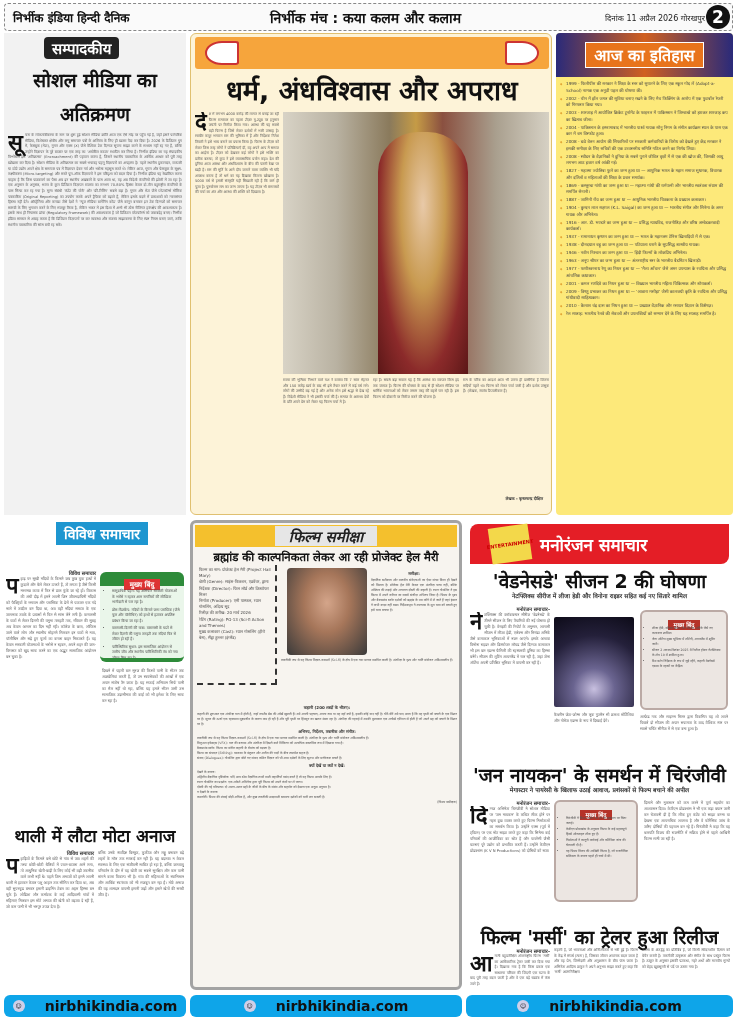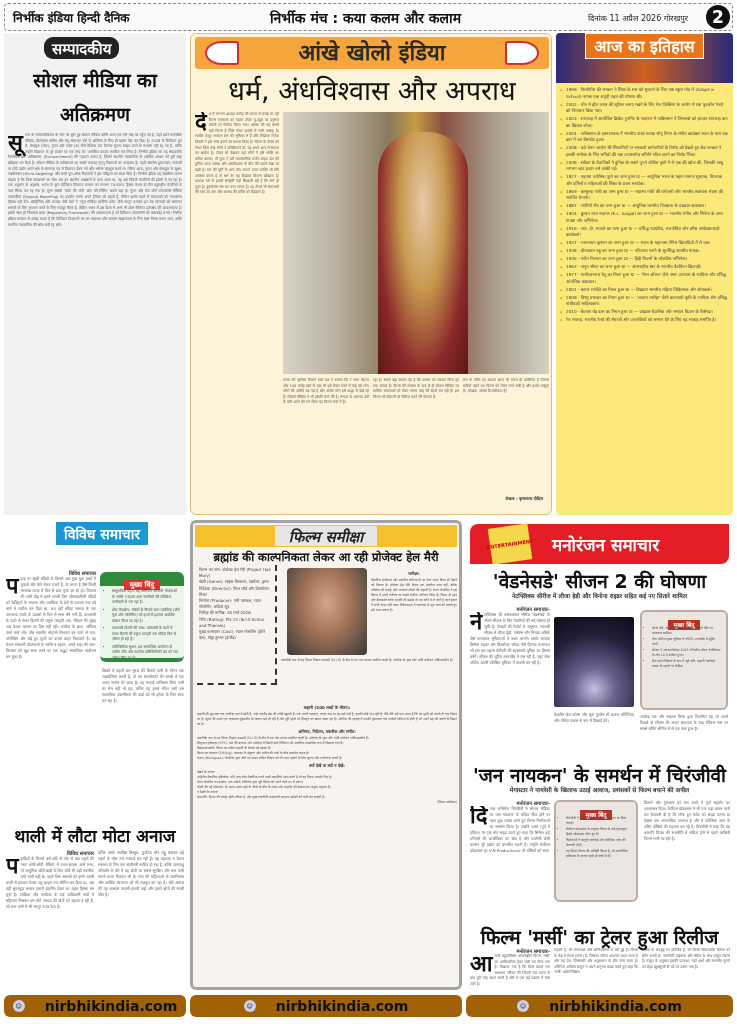--- a/index.html
+++ b/index.html
@@ -4,43 +4,43 @@
 <style>
 *{box-sizing:border-box;margin:0;padding:0}
 body{width:737px;height:1024px;overflow:hidden;background:#fff;font-family:"DejaVu Sans",sans-serif;color:#222;position:relative}
 .abs{position:absolute}
 .small{font-size:3.6px;line-height:5.6px;color:#555;text-align:justify;overflow:hidden}
 .tiny{font-size:3.2px;line-height:5px;color:#555;text-align:justify;overflow:hidden}
 
 #hdr{left:4px;top:3px;width:729px;height:28px;border:1px dashed #888;border-radius:4px;background:#fafafa;display:flex;align-items:center}
 #hdr .left{width:150px;font-weight:bold;font-size:12px;padding-left:8px;color:#111}
 #hdr .mid{flex:1;text-align:center;font-weight:bold;font-size:14px;color:#111}
-#hdr .date{font-size:8px;width:130px;text-align:right;padding-right:18px;color:#222}
+#hdr .date{font-size:8px;width:130px;text-align:right;padding-right:1px;color:#222}
 #hdr .pg{width:24px;height:24px;border-radius:50%;background:#111;color:#fff;font-weight:bold;font-size:17px;display:flex;align-items:center;justify-content:center;margin-right:2px}
 
 #edit{left:4px;top:33px;width:182px;height:482px;background:#f2f2f2}
-.ribbon{display:inline-block;background:#222;color:#fff;font-weight:bold;border-radius:9px;padding:1px 8px}
+.ribbon{display:inline-block;background:#222;color:#fff;font-weight:bold;border-radius:4px;padding:1px 8px}
 #edit .rb{position:absolute;left:40px;top:4px;font-size:15px}
 #edit h1{position:absolute;left:0;top:30px;width:182px;text-align:center;font-size:19px;line-height:34px;color:#111;font-weight:900}
 #edit .body{position:absolute;left:4px;top:100px;width:174px;height:375px}
 .drop{float:left;font-size:22px;line-height:20px;font-weight:bold;color:#111;margin-right:2px}
 
 #akh{left:190px;top:33px;width:362px;height:482px;background:#fdf3d8;border:1px solid #e0c070;border-radius:6px}
 #akh .banner{position:absolute;left:4px;top:3px;width:354px;height:32px;background:#f6a53c;border-radius:3px;text-align:center;font-size:22px;font-weight:900;color:#2a2a2a;line-height:32px}
 .mega{position:absolute;top:4px;width:34px;height:24px;background:#fff;border-radius:50% 10% 10% 50%;border:2px solid #c33}
-#akh h1{position:absolute;left:0;top:40px;width:362px;text-align:center;font-size:27px;font-weight:400;color:#111;line-height:34px}
+#akh h1{position:absolute;left:0;top:40px;width:362px;text-align:center;font-size:27px;font-weight:700;color:#111;line-height:34px}
 #akh .c1{position:absolute;left:4px;top:78px;width:84px;height:395px}
 #akh .photo{position:absolute;left:92px;top:78px;width:266px;height:262px;background:linear-gradient(90deg,#d8d3c6 0%,#b9b2a2 20%,#8a7a5c 40%,#c59b46 50%,#8a5040 60%,#a99f8e 80%,#d6d1c4 100%)}
 #akh .photo .fig{position:absolute;left:95px;top:20px;width:90px;height:242px;background:radial-gradient(ellipse at 50% 30%,#e8c9a8 0%,#c89a50 35%,#8b2a2a 70%,#5b1717 100%);border-radius:40px 40px 0 0}
 #akh .cols{position:absolute;left:92px;top:344px;width:266px;height:130px;display:flex;gap:4px}
 #akh .cols div{flex:1}
 #akh .author{position:absolute;right:8px;top:462px;font-size:4px;font-weight:bold;color:#333}
 
 #iti{left:556px;top:33px;width:177px;height:482px;background:#fde97a;border-radius:4px;overflow:hidden}
-#iti .banner{height:50px;background:linear-gradient(90deg,#2a2a7a,#d06020,#2a2a7a);display:flex;align-items:flex-start;justify-content:center}
+#iti .banner{height:44px;background:linear-gradient(90deg,#2a2a7a,#d06020,#2a2a7a);display:flex;align-items:center;justify-content:center}
 #iti .banner span{background:#e8741c;color:#fff;font-weight:900;font-size:16px;padding:1px 8px;border:1px solid #fff}
 #iti ul{list-style:none;padding:4px 5px 0 4px}
 #iti li{font-size:4.2px;line-height:6.5px;color:#444;padding-left:6px;position:relative;margin-bottom:1.5px}
 #iti li:before{content:"◆";position:absolute;left:0;color:#e2a030;font-size:3px}
 
 #viv{left:4px;top:520px;width:182px;height:470px;background:#fff}
 #viv .rb{position:absolute;left:52px;top:2px;background:#1e96d0;color:#fff;font-weight:900;font-size:14px;padding:2px 8px}
 #viv h2{position:absolute;left:0;width:182px;text-align:center;font-weight:900;color:#111}
 .hd-small{font-size:5px;font-weight:bold;text-align:right;color:#333}
 .mbox{position:absolute;border-radius:6px;overflow:hidden}
@@ -57,31 +57,31 @@
 #film .info p{font-size:4px;line-height:6.2px;color:#444}
 #film .photo{position:absolute;left:94px;top:45px;width:80px;height:87px;background:radial-gradient(ellipse at 50% 40%,#d4a58a 0%,#a6765a 40%,#3a3a3a 100%);border-radius:4px}
 #film .rev{position:absolute;left:178px;top:46px;width:86px;height:80px}
 #film .rev2{position:absolute;left:88px;top:135px;width:176px;height:42px}
 #film .body{position:absolute;left:4px;top:180px;width:260px;height:280px}
 #film .sh{font-size:4px;font-weight:bold;text-align:center;color:#333;margin:2px 0}
 
 #man{left:466px;top:520px;width:267px;height:470px;background:#fff}
 #man .banner{position:absolute;left:4px;top:4px;width:259px;height:40px;background:#e41e26;border-radius:8px 0 8px 0;display:flex;align-items:center}
 #man .ent{width:40px;height:36px;margin-left:20px;background:#f3d84a;transform:rotate(-8deg);font-size:5px;font-weight:bold;color:#c00;display:flex;align-items:center;justify-content:center}
-#man .banner span.t{color:#fff;font-weight:900;font-size:17px;margin-left:22px}
+#man .banner span.t{color:#fff;font-weight:900;font-size:17px;margin-left:10px}
 #man h2{position:absolute;left:0;width:267px;text-align:center;font-weight:900;color:#111}
 #man h3{position:absolute;left:0;width:267px;text-align:center;font-size:6px;font-weight:bold;color:#333}
 #man .wphoto{position:absolute;left:88px;top:97px;width:80px;height:90px;background:radial-gradient(circle at 50% 80%,#c8c0e0 0%,#6a6490 25%,#24203a 65%,#0d0b18 100%);border-radius:2px}
 .mbox2{position:absolute;background:#ece6e2;border-radius:6px;border:2px solid #bbaaa5}
 .mbox2 .mt{text-align:center;height:12px}
 .mbox2 .mt span{display:inline-block;background:#b53228;color:#fff;font-weight:bold;font-size:6px;padding:1px 6px}
 .mbox2 ul{padding:2px 4px 2px 10px}
 .mbox2 li{font-size:3.2px;line-height:5px;color:#555;margin-bottom:1px}
 
-.foot{position:absolute;top:995px;height:22px;background:#a16207;border-radius:6px;display:flex;align-items:center;justify-content:center;font-weight:900;font-size:14px;color:#111}
+.foot{position:absolute;top:995px;height:22px;background:#0ea5e9;border-radius:6px;display:flex;align-items:center;justify-content:center;font-weight:900;font-size:14px;color:#111}
 .foot .logo{width:12px;height:12px;border-radius:50%;background:#cfcfe8;margin-right:20px;font-size:6px;text-align:center;line-height:12px}
 </style>
 </head>
 <body>
 
 <div id="hdr" class="abs">
   <div class="left">निर्भीक इंडिया हिन्दी दैनिक</div>
   <div class="mid">निर्भीक मंच : कया कलम और कलाम</div>
   <div class="date">दिनांक 11 अप्रैल 2026 गोरखपुर</div>
   <div class="pg">2</div>
@@ -92,21 +92,20 @@
   <h1>सोशल मीडिया का अतिक्रमण</h1>
   <div class="body small">
     <span class="drop">सू</span>
     <span>चना के लोकतांत्रीकरण के नाम पर शुरू हुई सोशल मीडिया क्रांति आज एक ऐसे मोड़ पर पहुँच गई है, जहाँ इसने पारंपरिक मीडिया, विशेषकर क्षेत्रीय और लघु समाचार पत्रों के अस्तित्व के लिए ही खतरा पैदा कर दिया है। 2026 के डिजिटल युग में, फेसबुक (मेटा), गूगल और एक्स (X) जैसे वैश्विक टेक दिग्गज सूचना साझा करने के माध्यम नहीं रह गए हैं, बल्कि उन्होंने विज्ञापन के पूरे बाजार पर एक तरह का 'अघोषित कब्जा' स्थापित कर लिया है। निर्भीक इंडिया का यह संपादकीय विश्लेषण इस 'अतिक्रमण' (Encroachment) की पहचान करता है, जिसने स्थानीय पत्रकारिता के आर्थिक आधार को पूरी तरह खोखला कर दिया है। सोशल मीडिया के अतिक्रमण का सबसे भयावह पहलू विज्ञापनों का अपहरण है। पहले स्थानीय दुकानदार, व्यापारी या छोटे उद्योग अपने क्षेत्र के समाचार पत्र में विज्ञापन देकर गर्व और भरोसा महसूस करते थे। लेकिन आज, गूगल और फेसबुक के सूक्ष्म-लक्ष्यीकरण (Micro-targeting) और सस्ते पूल-ऑफ विज्ञापनों ने इस परिदृश्य को बदल दिया है। निर्भीक इंडिया यह रेखांकित करना चाहता है कि जिस पाठकवर्ग का पैसा अब इन स्थानीय अखबारों के पास आता था, वह अब विदेशी कंपनियों की झोली में जा रहा है। एक अनुमान के अनुसार, भारत के कुल डिजिटल विज्ञापन राजस्व का लगभग 70-80% हिस्सा केवल दो-तीन बहुराष्ट्रीय कंपनियों के पास सिमट कर रह गया है। मूल्य संबंधी 'कंटेंट की चोरी' और 'फ्री-रिलिंग' सबसे बड़ा है। गूगल और मेटा जैसे प्लेटफॉर्म्स मौलिक पत्रकारिता (Original Reporting) का उपयोग करके अपने ट्रैफिक को बढ़ाते हैं, लेकिन इसके बदले में प्रकाशकों को न्यायसंगत हिस्सा नहीं देते। ऑस्ट्रेलिया और कनाडा जैसे देशों ने 'न्यूज मीडिया बार्गेनिंग कोड' जैसे कानून बनाकर इन टेक दिग्गजों को समाचार सामग्री के लिए भुगतान करने के लिए मजबूर किया है, लेकिन भारत में इस दिशा में अभी भी ठोस नीतिगत हस्तक्षेप की आवश्यकता है। इसके साथ ही नियामक ढांचा (Regulatory Framework) की आवश्यकता है जो डिजिटल प्लेटफॉर्म्स को जवाबदेह बनाए। निर्भीक इंडिया सरकार से आग्रह करता है कि डिजिटल विज्ञापनों पर कर व्यवस्था और राजस्व साझाकरण के लिए स्पष्ट नियम बनाए जाएं, ताकि स्थानीय पत्रकारिता की सांस बची रह सके।</span>
   </div>
 </div>
 
 <div id="akh" class="abs">
   <div class="banner">
     <span class="mega" style="left:10px"></span>
-    <span>आंखे खोलो इंडिया</span>
     <span class="mega" style="right:10px;border-radius:10% 50% 50% 10%"></span>
   </div>
   <h1>धर्म, अंधविश्वास और अपराध</h1>
   <div class="c1 small">
     <span class="drop">दे</span>
     <span>श में लगभग 4000 करोड़ की लागत से बनाई जा रही फिल्म रामायण का पहला टीज़र यू-ट्यूब पर हनुमान जयंती पर रिलीज किया गया। आस्था की यह सबसे बड़ी फिल्म है जिसे लेकर दर्शकों में भारी उत्साह है। रणबीर कपूर भगवान राम की भूमिका में हैं और निर्देशक नितेश तिवारी ने इसे भव्य बनाने का प्रयास किया है। फिल्म के टीज़र को लेकर जिस तरह लोगों ने प्रतिक्रियाएँ दीं, वह अपने आप में समाज का आईना है। टीज़र को देखकर कई लोगों ने इसे भक्ति का प्रतीक बताया, तो कुछ ने इसे व्यावसायिक प्रयोग कहा। देश की दुनिया आज आस्था और अंधविश्वास के बीच की पतली रेखा पर खड़ी है। राम की मूर्ति के आगे दीप जलाने वाला व्यक्ति भी यदि अपराध करता है तो धर्म का यह दिखावा कितना खोखला है। 5000 वर्ष से हमारी संस्कृति यही सिखाती रही है कि कर्म ही पूजा है। पुरुषोत्तम राम का जन्म जनता है। यह टीज़र भी रामायणों की चर्चा का अंत और आस्था की शक्ति को दिखाता है।</span>
   </div>
   <div class="photo">
       <div class="fig"></div>
     </div>

